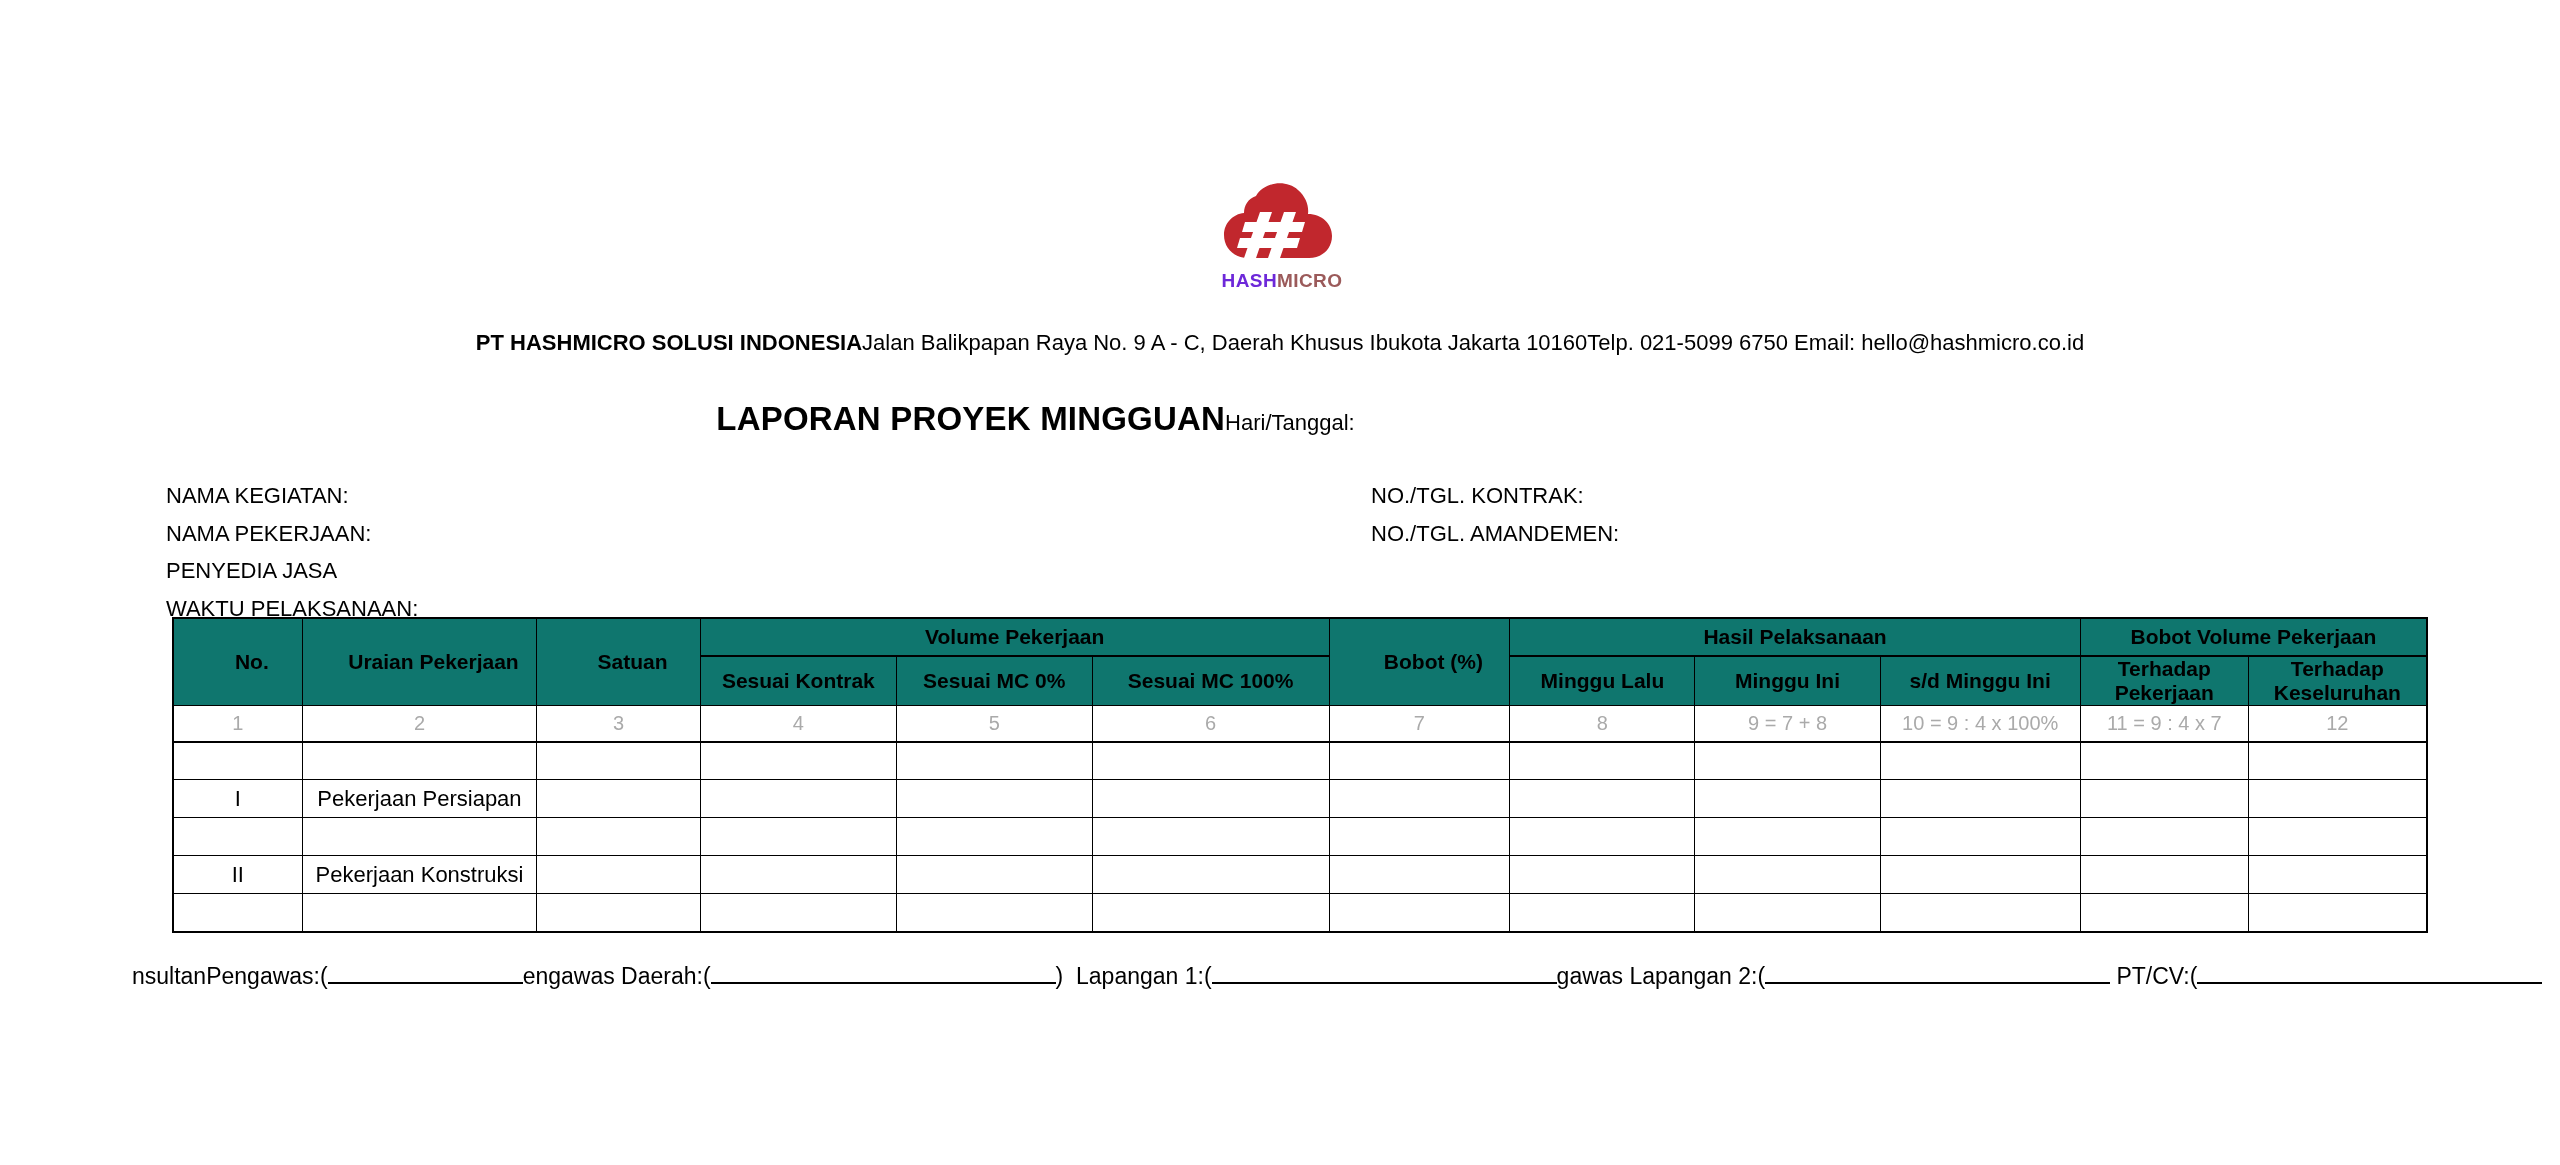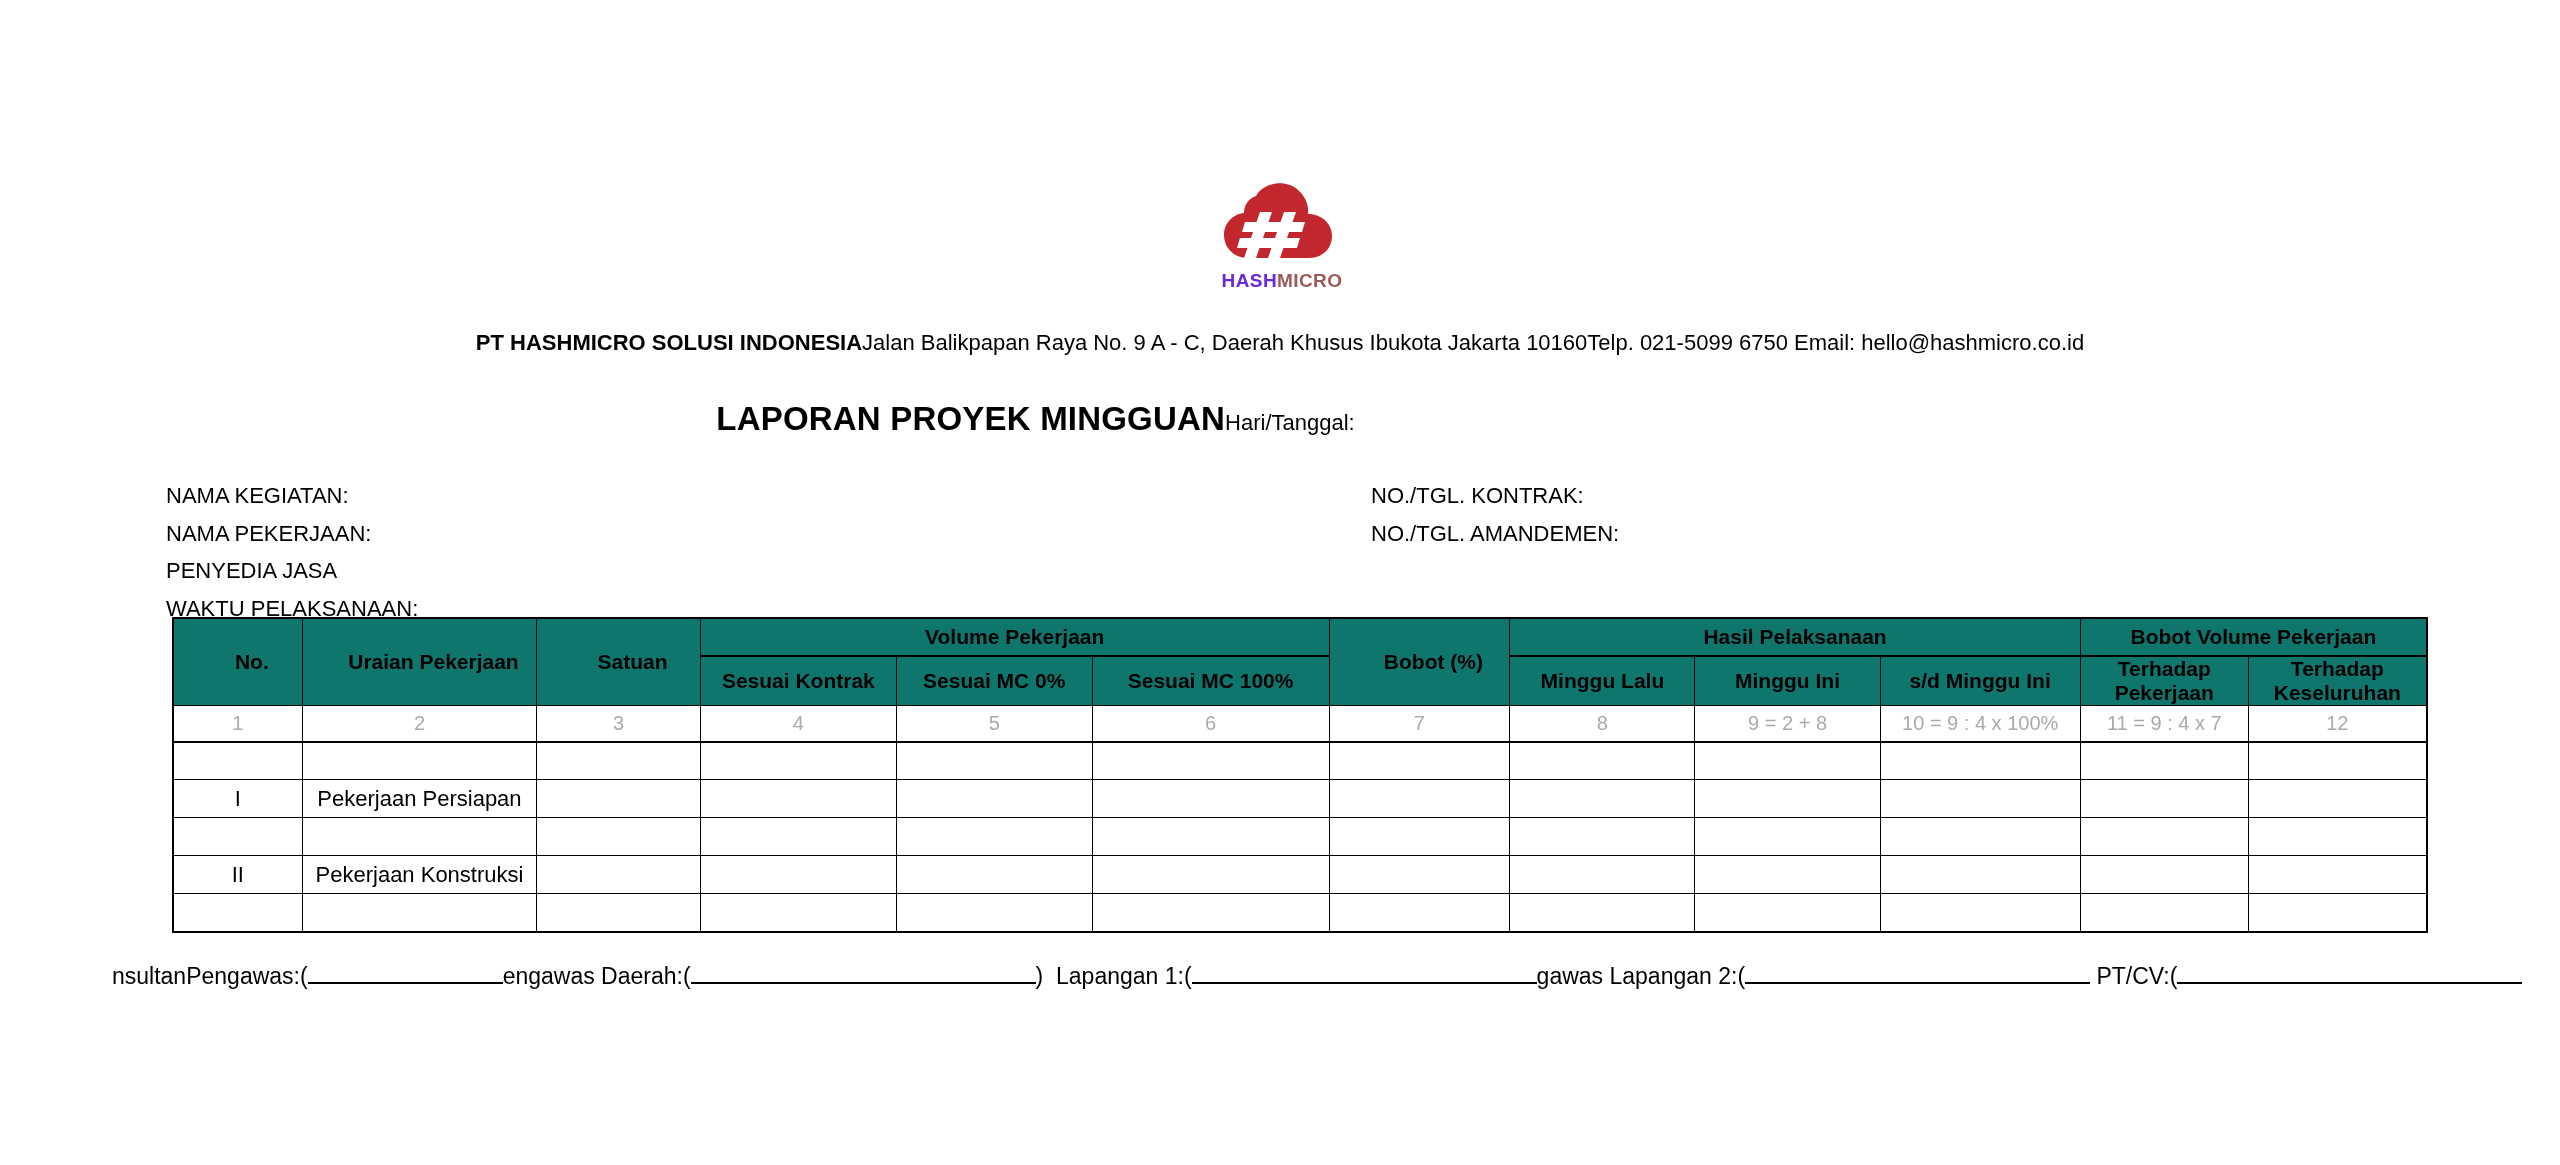--- a/index.html
+++ b/index.html
@@ -117,21 +117,21 @@
   .footer {
     position: absolute;
     left: 0; top: 963px;
     width: 2560px; height: 40px;
     overflow: hidden;
     white-space: nowrap;
     font-size: 23px;
   }
   .footer-inner {
     position: absolute;
-    left: 112px; top: 0;
+    left: 132px; top: 0;
     white-space: nowrap;
   }
   .blank { display: inline-block; border-bottom: 2px solid #000; vertical-align: baseline; }
   .b-short { width: 195px; }
   .b-mid   { width: 345px; }
 </style>
 </head>
 <body>
 
 <div class="page">
@@ -211,21 +211,21 @@
       <tbody>
         <tr class="numrow">
           <td>1</td>
           <td>2</td>
           <td>3</td>
           <td>4</td>
           <td>5</td>
           <td>6</td>
           <td>7</td>
           <td>8</td>
-          <td>9 = 2 + 8</td>
+          <td>9 = 7 + 8</td>
           <td>10 = 9 : 4 x 100%</td>
           <td>11 = 9 : 4 x 7</td>
           <td>12</td>
         </tr>
 
         <tr class="body-row">
           <td class="cell-no"></td>
           <td class="cell-desc"></td>
           <td></td>
           <td></td>

